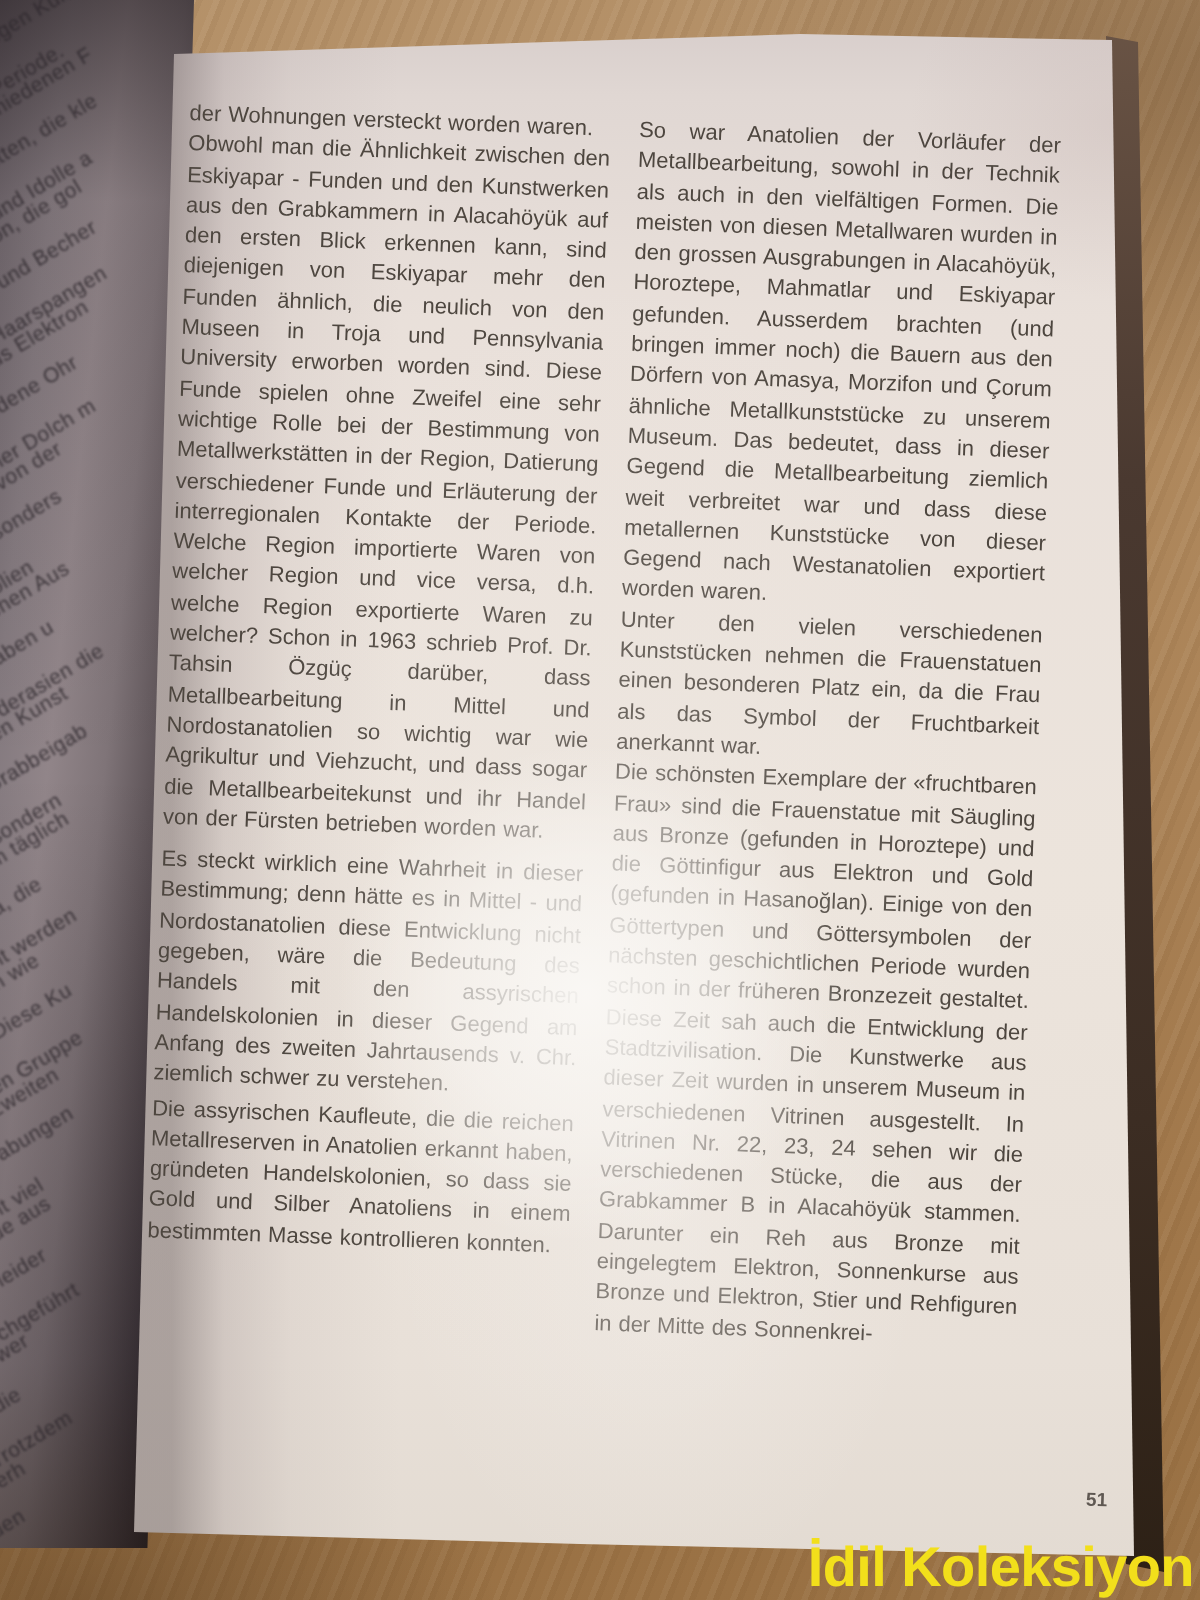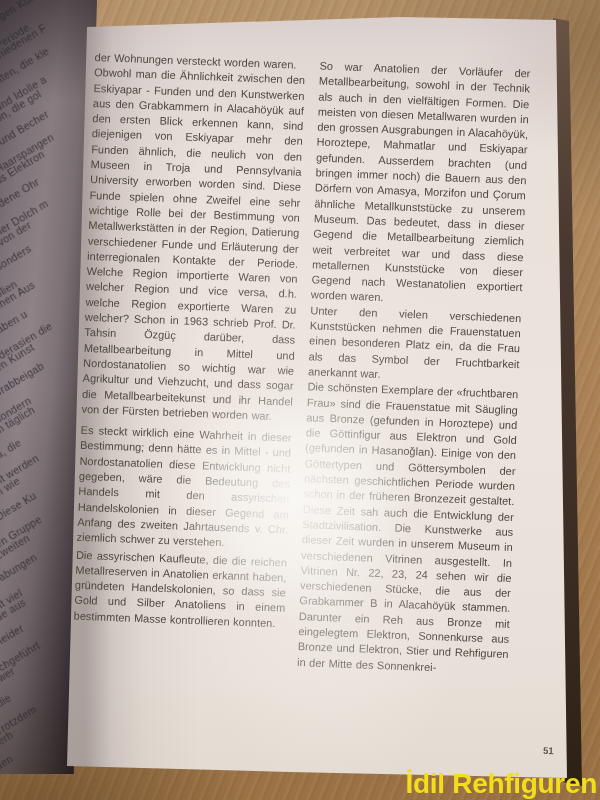--- a/index.html
+++ b/index.html
@@ -123,15 +123,15 @@
       <div class="col col-right">
           <p>So war Anatolien der Vorläufer der Metallbearbeitung, sowohl in der Technik als auch in den vielfältigen Formen. Die meisten von diesen Metallwaren wurden in den grossen Ausgrabungen in Alacahöyük, Horoztepe, Mahmatlar und Eskiyapar gefunden. Ausserdem brachten (und bringen immer noch) die Bauern aus den Dörfern von Amasya, Morzifon und Çorum ähnliche Metallkunststücke zu unserem Museum. Das bedeutet, dass in dieser Gegend die Metallbearbeitung ziemlich weit verbreitet war und dass diese metallernen Kunststücke von dieser Gegend nach Westanatolien exportiert worden waren.</p>
           <p>Unter den vielen verschiedenen Kunststücken nehmen die Frauenstatuen einen besonderen Platz ein, da die Frau als das Symbol der Fruchtbarkeit anerkannt war.</p>
           <p>Die schönsten Exemplare der «fruchtbaren Frau» sind die Frauenstatue mit Säugling aus Bronze (gefunden in Horoztepe) und die Göttinfigur aus Elektron und Gold (gefunden in Hasanoğlan). Einige von den Göttertypen und Göttersymbolen der nächsten geschichtlichen Periode wurden schon in der früheren Bronzezeit gestaltet. Diese Zeit sah auch die Entwicklung der Stadtzivilisation. Die Kunstwerke aus dieser Zeit wurden in unserem Museum in verschiedenen Vitrinen ausgestellt. In Vitrinen Nr. 22, 23, 24 sehen wir die verschiedenen Stücke, die aus der Grabkammer B in Alacahöyük stammen. Darunter ein Reh aus Bronze mit eingelegtem Elektron, Sonnenkurse aus Bronze und Elektron, Stier und Rehfiguren in der Mitte des Sonnenkrei-</p>
         </div>
     </div>
     <div class="glare"></div>
     <div class="page-number">51</div>
   </div>
 
-  <div class="watermark" style="color: rgb(242, 223, 27);">İdil Rehfiguren</div>
+  <div class="watermark" style="color: rgb(242, 223, 27);">İdil Koleksiyon</div>
 
 </div>
 
 </body></html>

